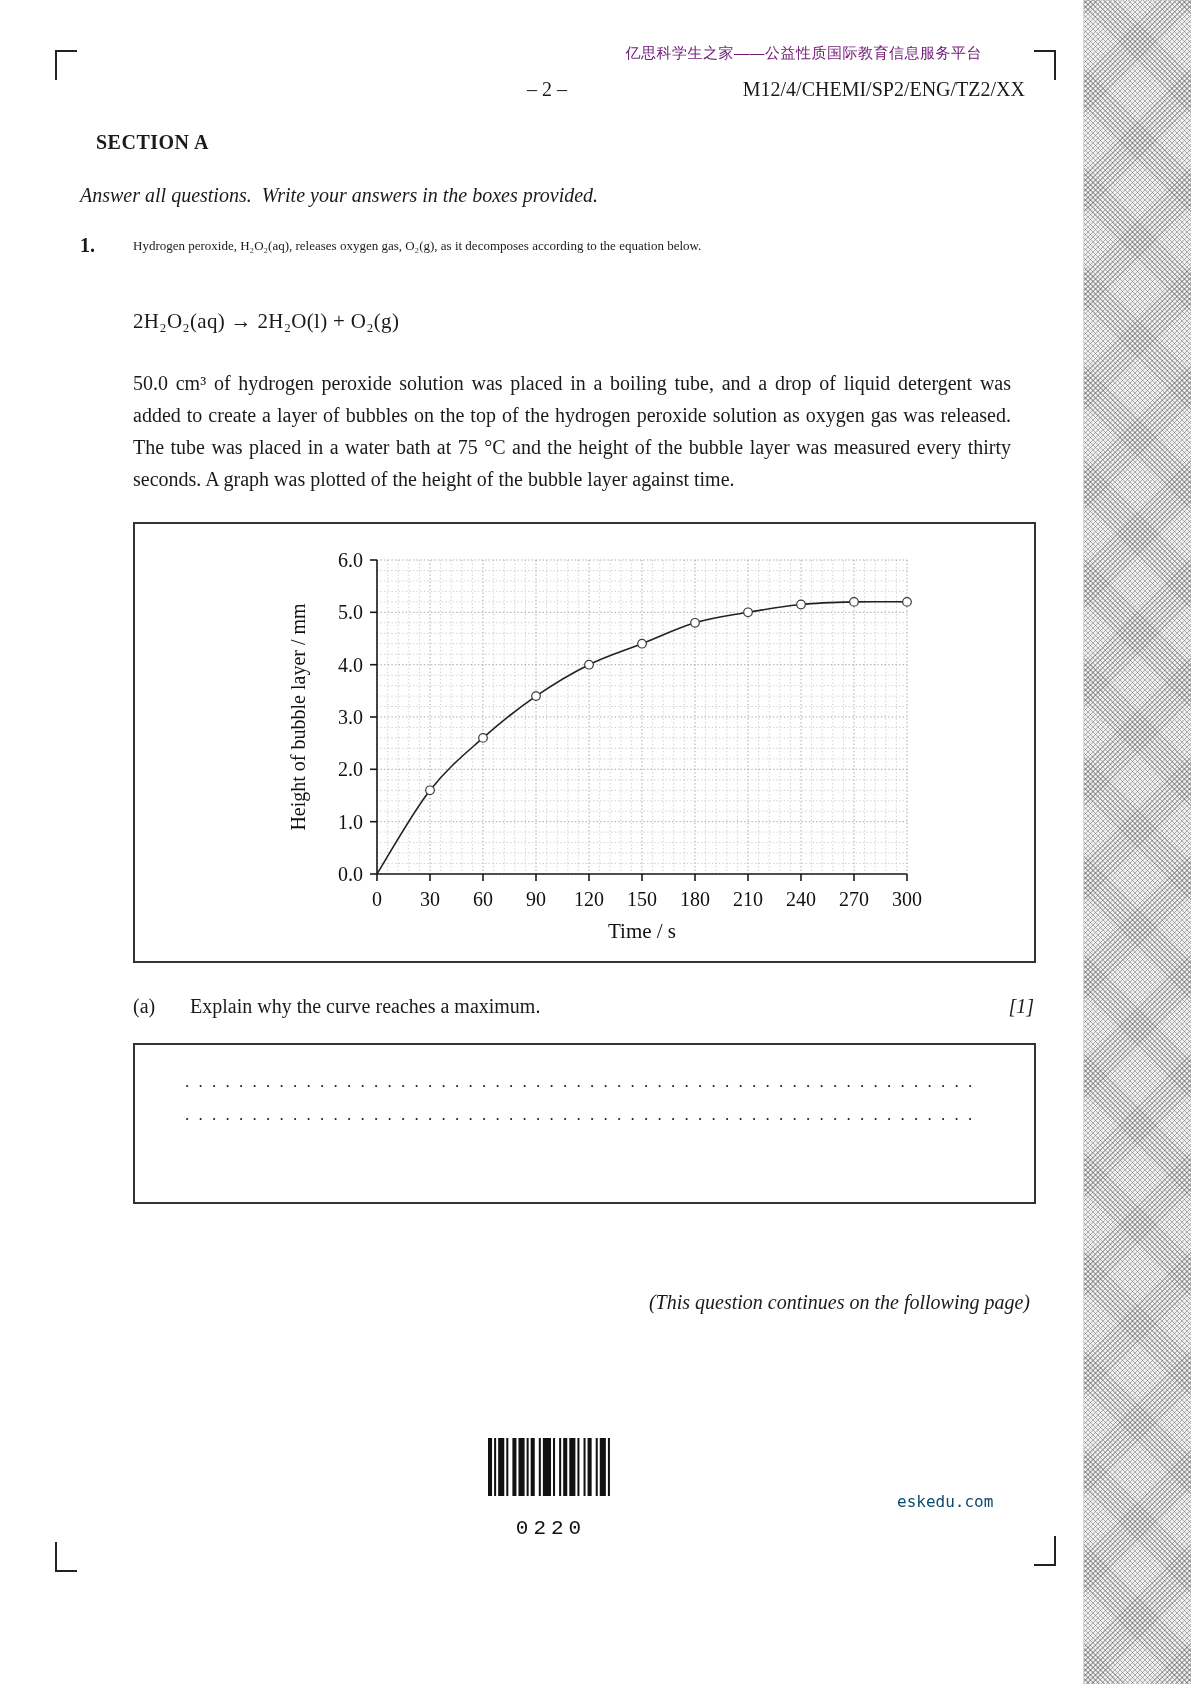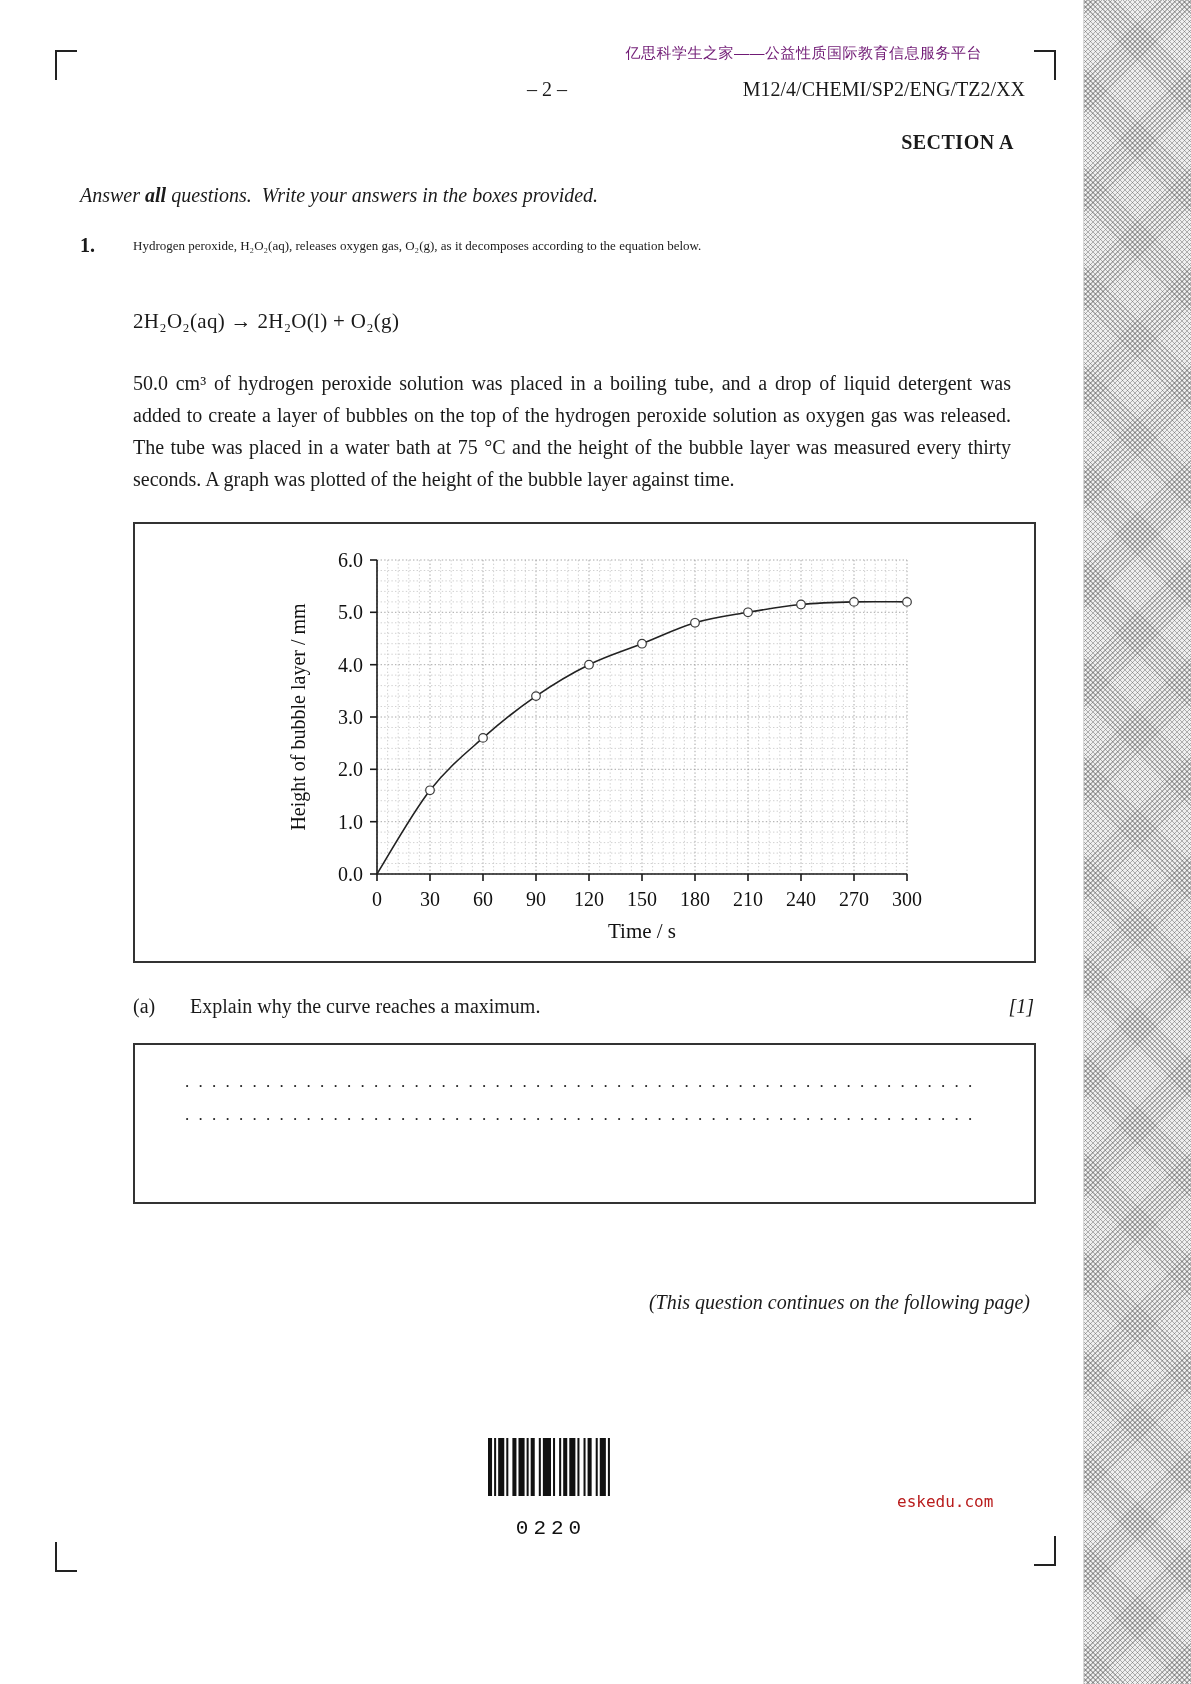--- a/index.html
+++ b/index.html
@@ -15,23 +15,23 @@
 
   .mark{position:absolute;width:22px;height:30px}
   .mark.tl{left:55px;top:50px;border-left:2.5px solid #222;border-top:2.5px solid #222}
   .mark.tr{left:1034px;top:50px;border-right:2.5px solid #222;border-top:2.5px solid #222}
   .mark.bl{left:55px;top:1542px;border-left:2.5px solid #222;border-bottom:2.5px solid #222}
   .mark.br{left:1034px;top:1536px;border-right:2.5px solid #222;border-bottom:2.5px solid #222}
 
   .header-cn{position:absolute;top:44px;right:209px;font-size:15px;color:#701a75;font-family:"Liberation Sans",sans-serif;letter-spacing:.5px}
   .page-num{position:absolute;top:78px;left:80px;width:934px;text-align:center;font-size:20px}
   .exam-code{position:absolute;top:78px;right:166px;font-size:20px}
-  .section-title{position:absolute;top:131px;left:80px;width:934px;text-align:right;font-size:20px;font-weight:bold;letter-spacing:.5px}
+  .section-title{position:absolute;top:131px;left:96px;width:934px;text-align:left;font-size:20px;font-weight:bold;letter-spacing:.5px}
   .instruction{position:absolute;top:184px;left:80px;font-size:20px;font-style:italic;white-space:pre-wrap}
-  .instruction b{font-weight:bold}
+  .instruction b{font-weight:normal}
 
   .q-row{position:absolute;top:232px;left:80px;width:934px;display:flex}
   .q-num{width:53px;font-weight:bold;font-size:20px;line-height:27px}
   .q-intro{flex:1;font-size:13px;line-height:27px;text-align:justify}
 
   .equation{position:absolute;top:309px;left:133px;width:880px;font-size:21px;letter-spacing:.3px}
 
   .q-body{position:absolute;top:367px;left:133px;width:878px;font-size:20px;line-height:32px;text-align:justify}
 
   .graph-box{position:absolute;top:522px;left:133px;width:903px;height:441px;border:2px solid #333;background:#fff}
@@ -43,21 +43,21 @@
   .pa-marks{float:right;font-style:italic}
 
   .answer-box{position:absolute;top:1043px;left:133px;width:903px;height:161px;border:2px solid #333;padding:20px 54px 0 50px;overflow:hidden;background:#fff}
   .dots{font-size:17px;letter-spacing:2.5px;white-space:nowrap;overflow:hidden;line-height:33px;color:#222}
 
   .continue-note{position:absolute;top:1291px;right:161px;font-size:20px;font-style:italic}
 
   .barcode-wrap{position:absolute;top:1438px;left:486px;width:130px;text-align:center}
   .barcode-num{font-family:"Liberation Mono",monospace;font-size:21px;letter-spacing:5px;margin-top:17px;color:#111}
 
-  .watermark{position:absolute;top:1492px;left:897px;font-family:"DejaVu Sans Mono",monospace;font-size:16px;color:#b91c1c}
+  .watermark{position:absolute;top:1492px;left:897px;font-family:"DejaVu Sans Mono",monospace;font-size:16px;color:#0c4a6e}
 </style>
 </head>
 <body>
 
 <div>
 
   <div class="edge-texture"></div>
   <div class="mark tl"></div>
   <div class="mark tr"></div>
   <div class="mark bl"></div>

